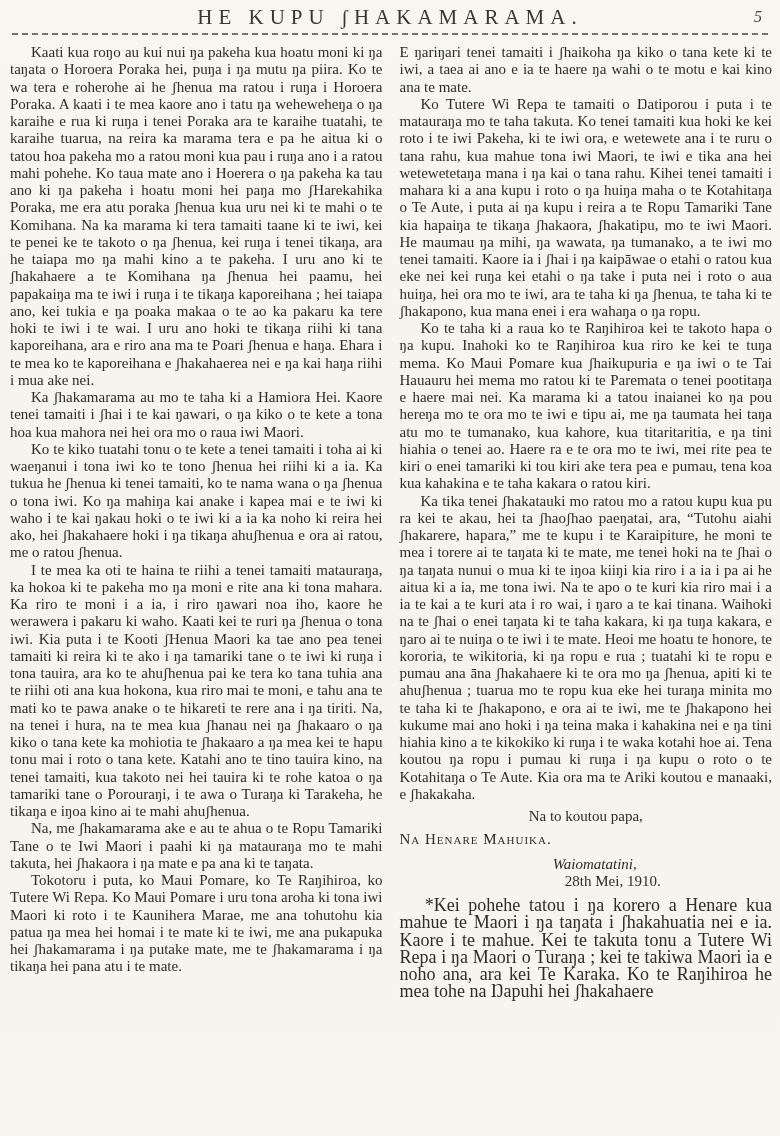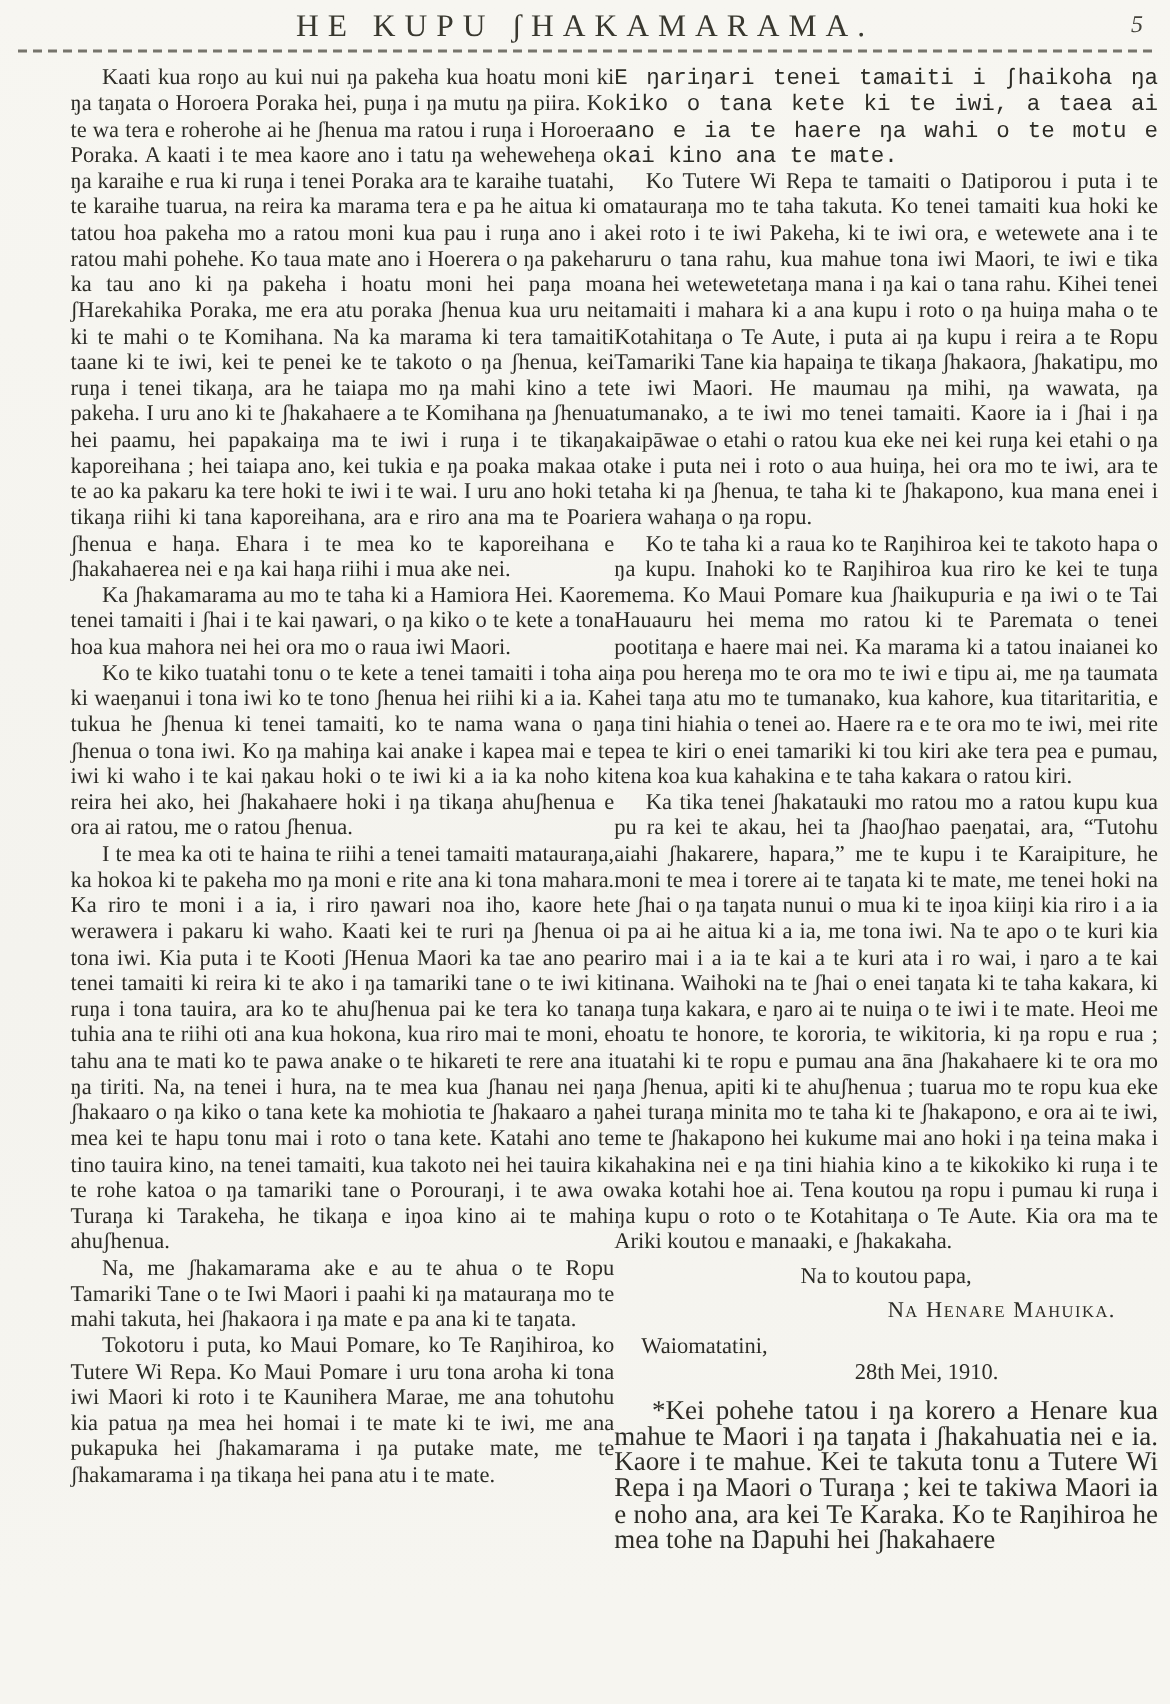--- a/index.html
+++ b/index.html
@@ -37,51 +37,51 @@
   }
   .head-rule {
     margin: 3px 12px 0 12px;
     border: 0;
     border-top: 2px dashed #56544b;
     height: 0;
     opacity: 0.8;
   }
   .columns {
     display: flex;
+    gap: 17px;
     padding: 9px 8px 0 10px;
-    margin-left: 37px;
   }
   .col {
     flex: 1 1 0;
     min-width: 0;
     text-align: justify;
     font-size: 15px;
     line-height: 17.25px;
     color: #2d2c26;
   }
   .col p { margin: 0; text-indent: 1.4em; }
-  .col p.noindent { text-indent: 0; font-family: Liberation Mono, monospace; }
+  .col p.noindent { text-indent: 0; }
   .closing-line {
     text-indent: 0 !important;
     text-align: center;
     margin-top: 5px !important;
   }
   .signature-line {
     text-indent: 0 !important;
-    text-align: right;
     padding-right: 28px;
     font-variant: small-caps;
     letter-spacing: 1px;
     margin-top: 6px !important;
     font-family: Liberation Serif, serif;
   }
   .place-line {
     text-indent: 1.2em !important;
-    text-align: left;
+    text-align: center;
     margin-top: 7px !important;
+    font-style: italic;
   }
   .date-line {
     text-indent: 3.6em !important;
     text-align: center;
   }
   .footnote {
     margin-top: 7px !important;
     font-size: 18px;
   }
 </style>

